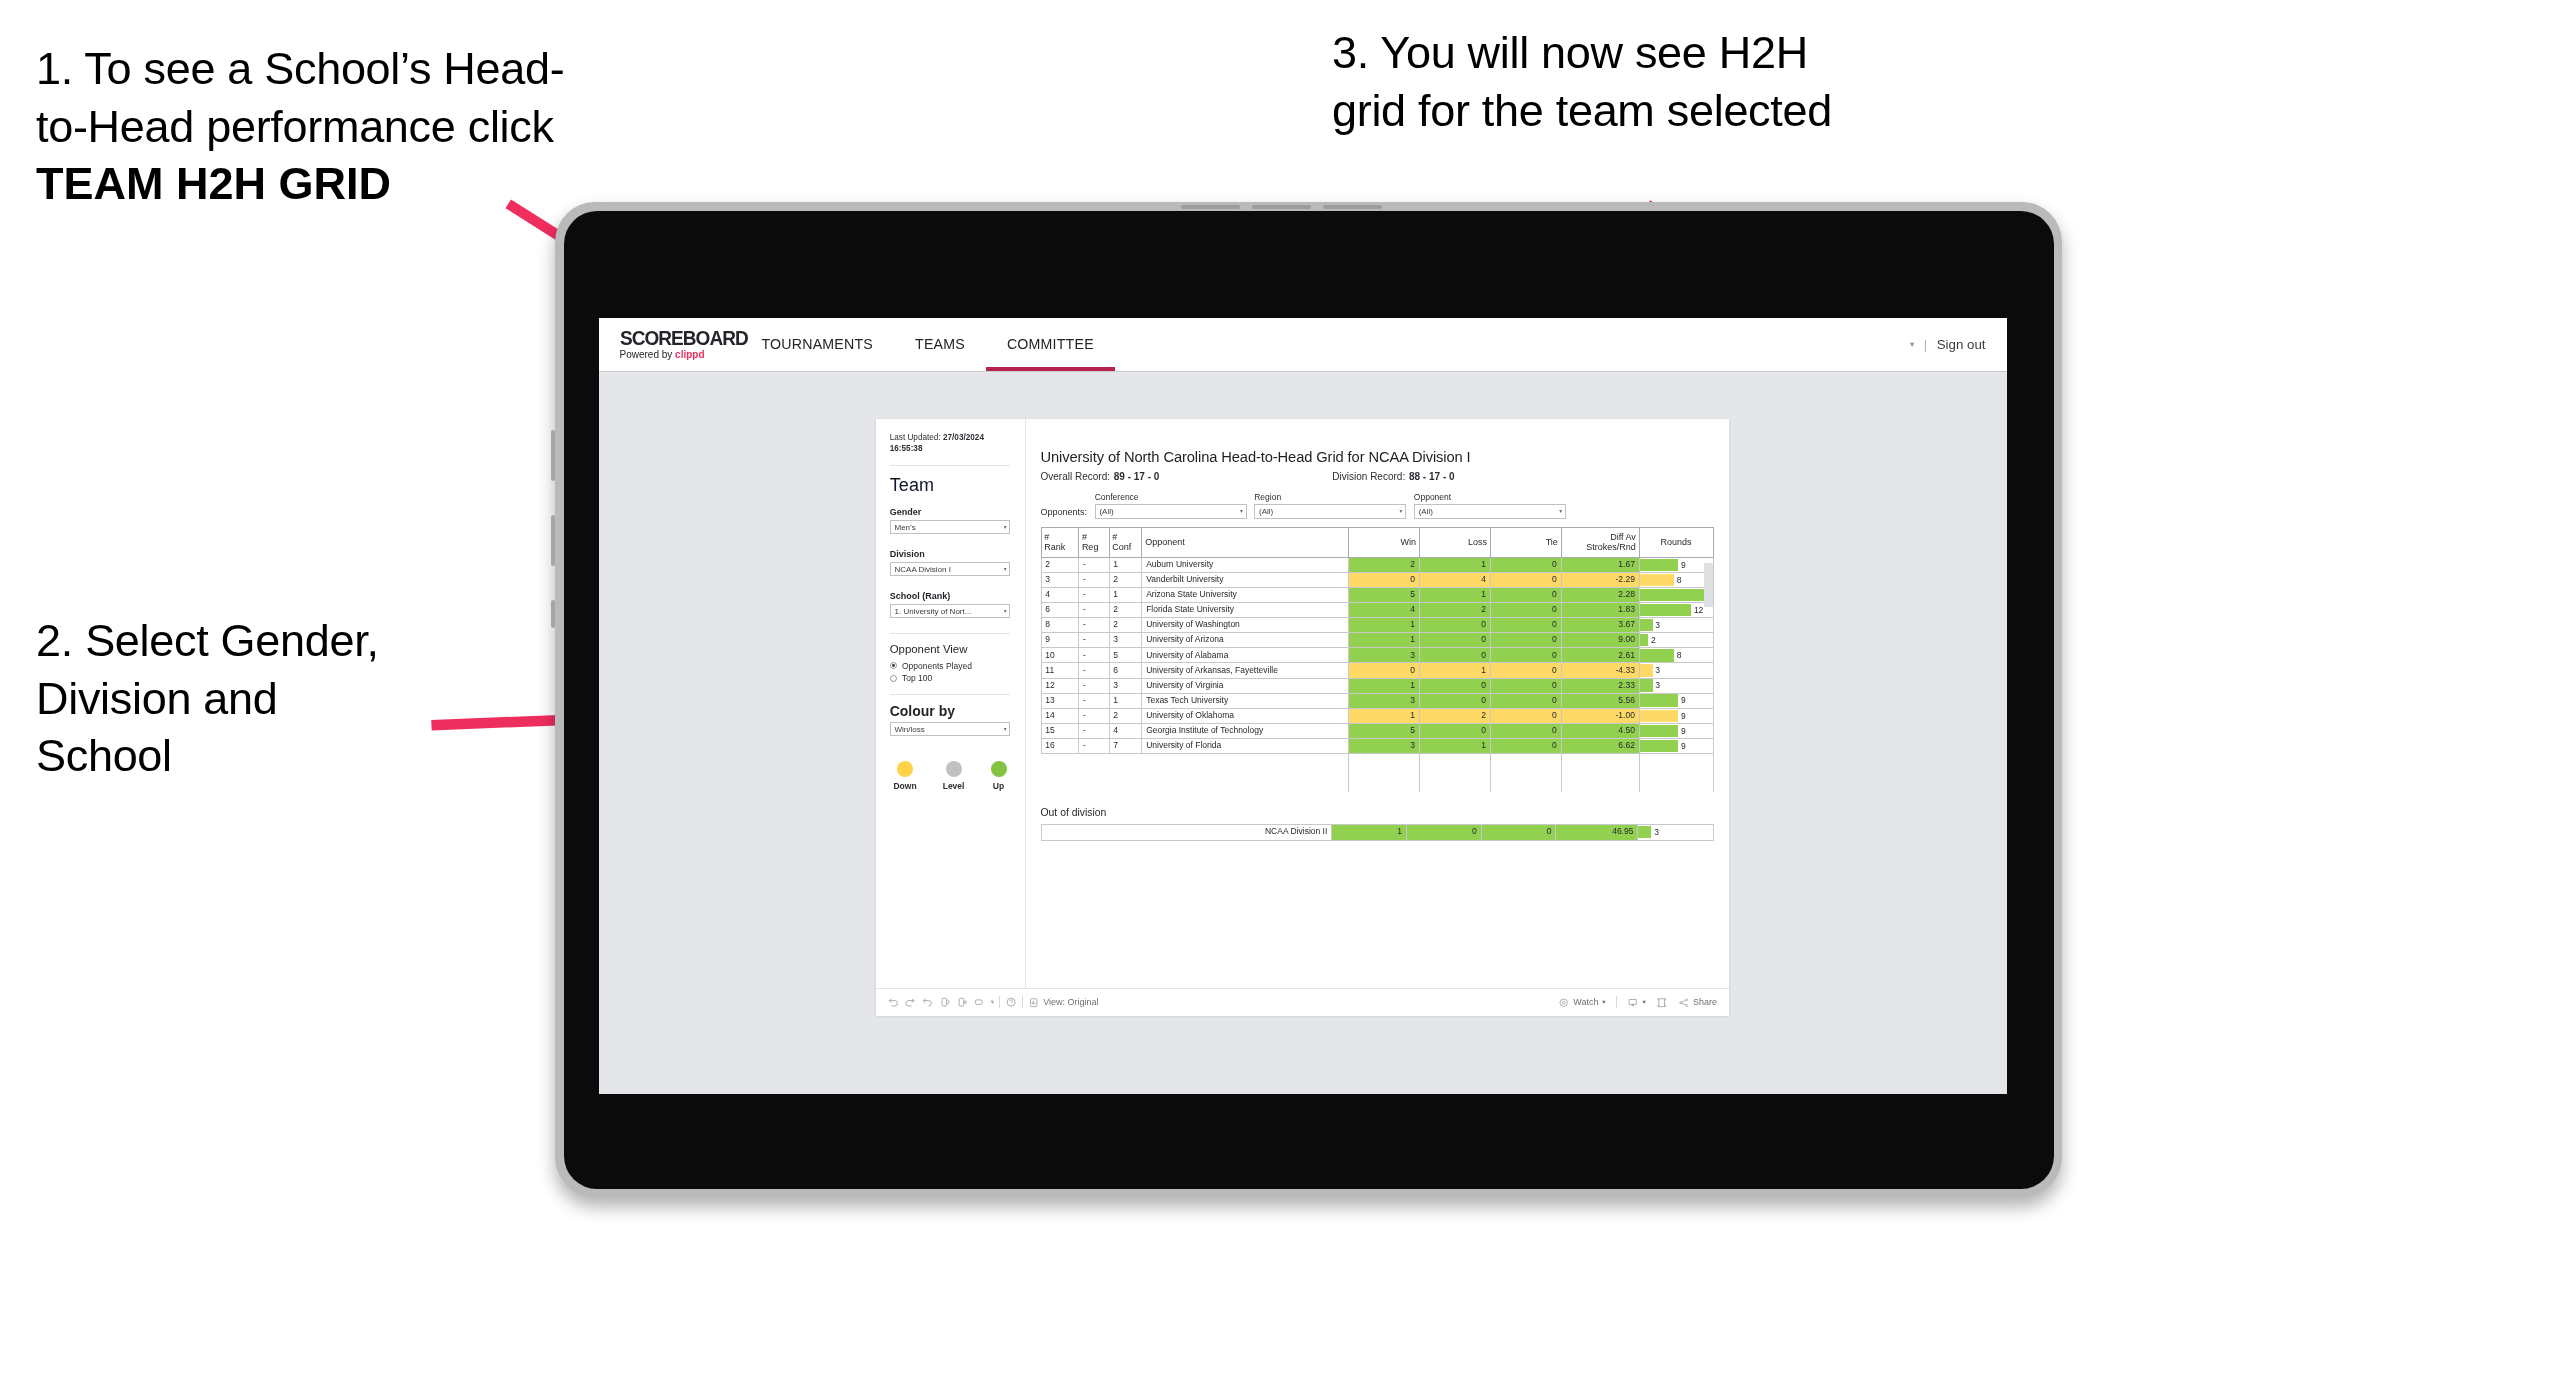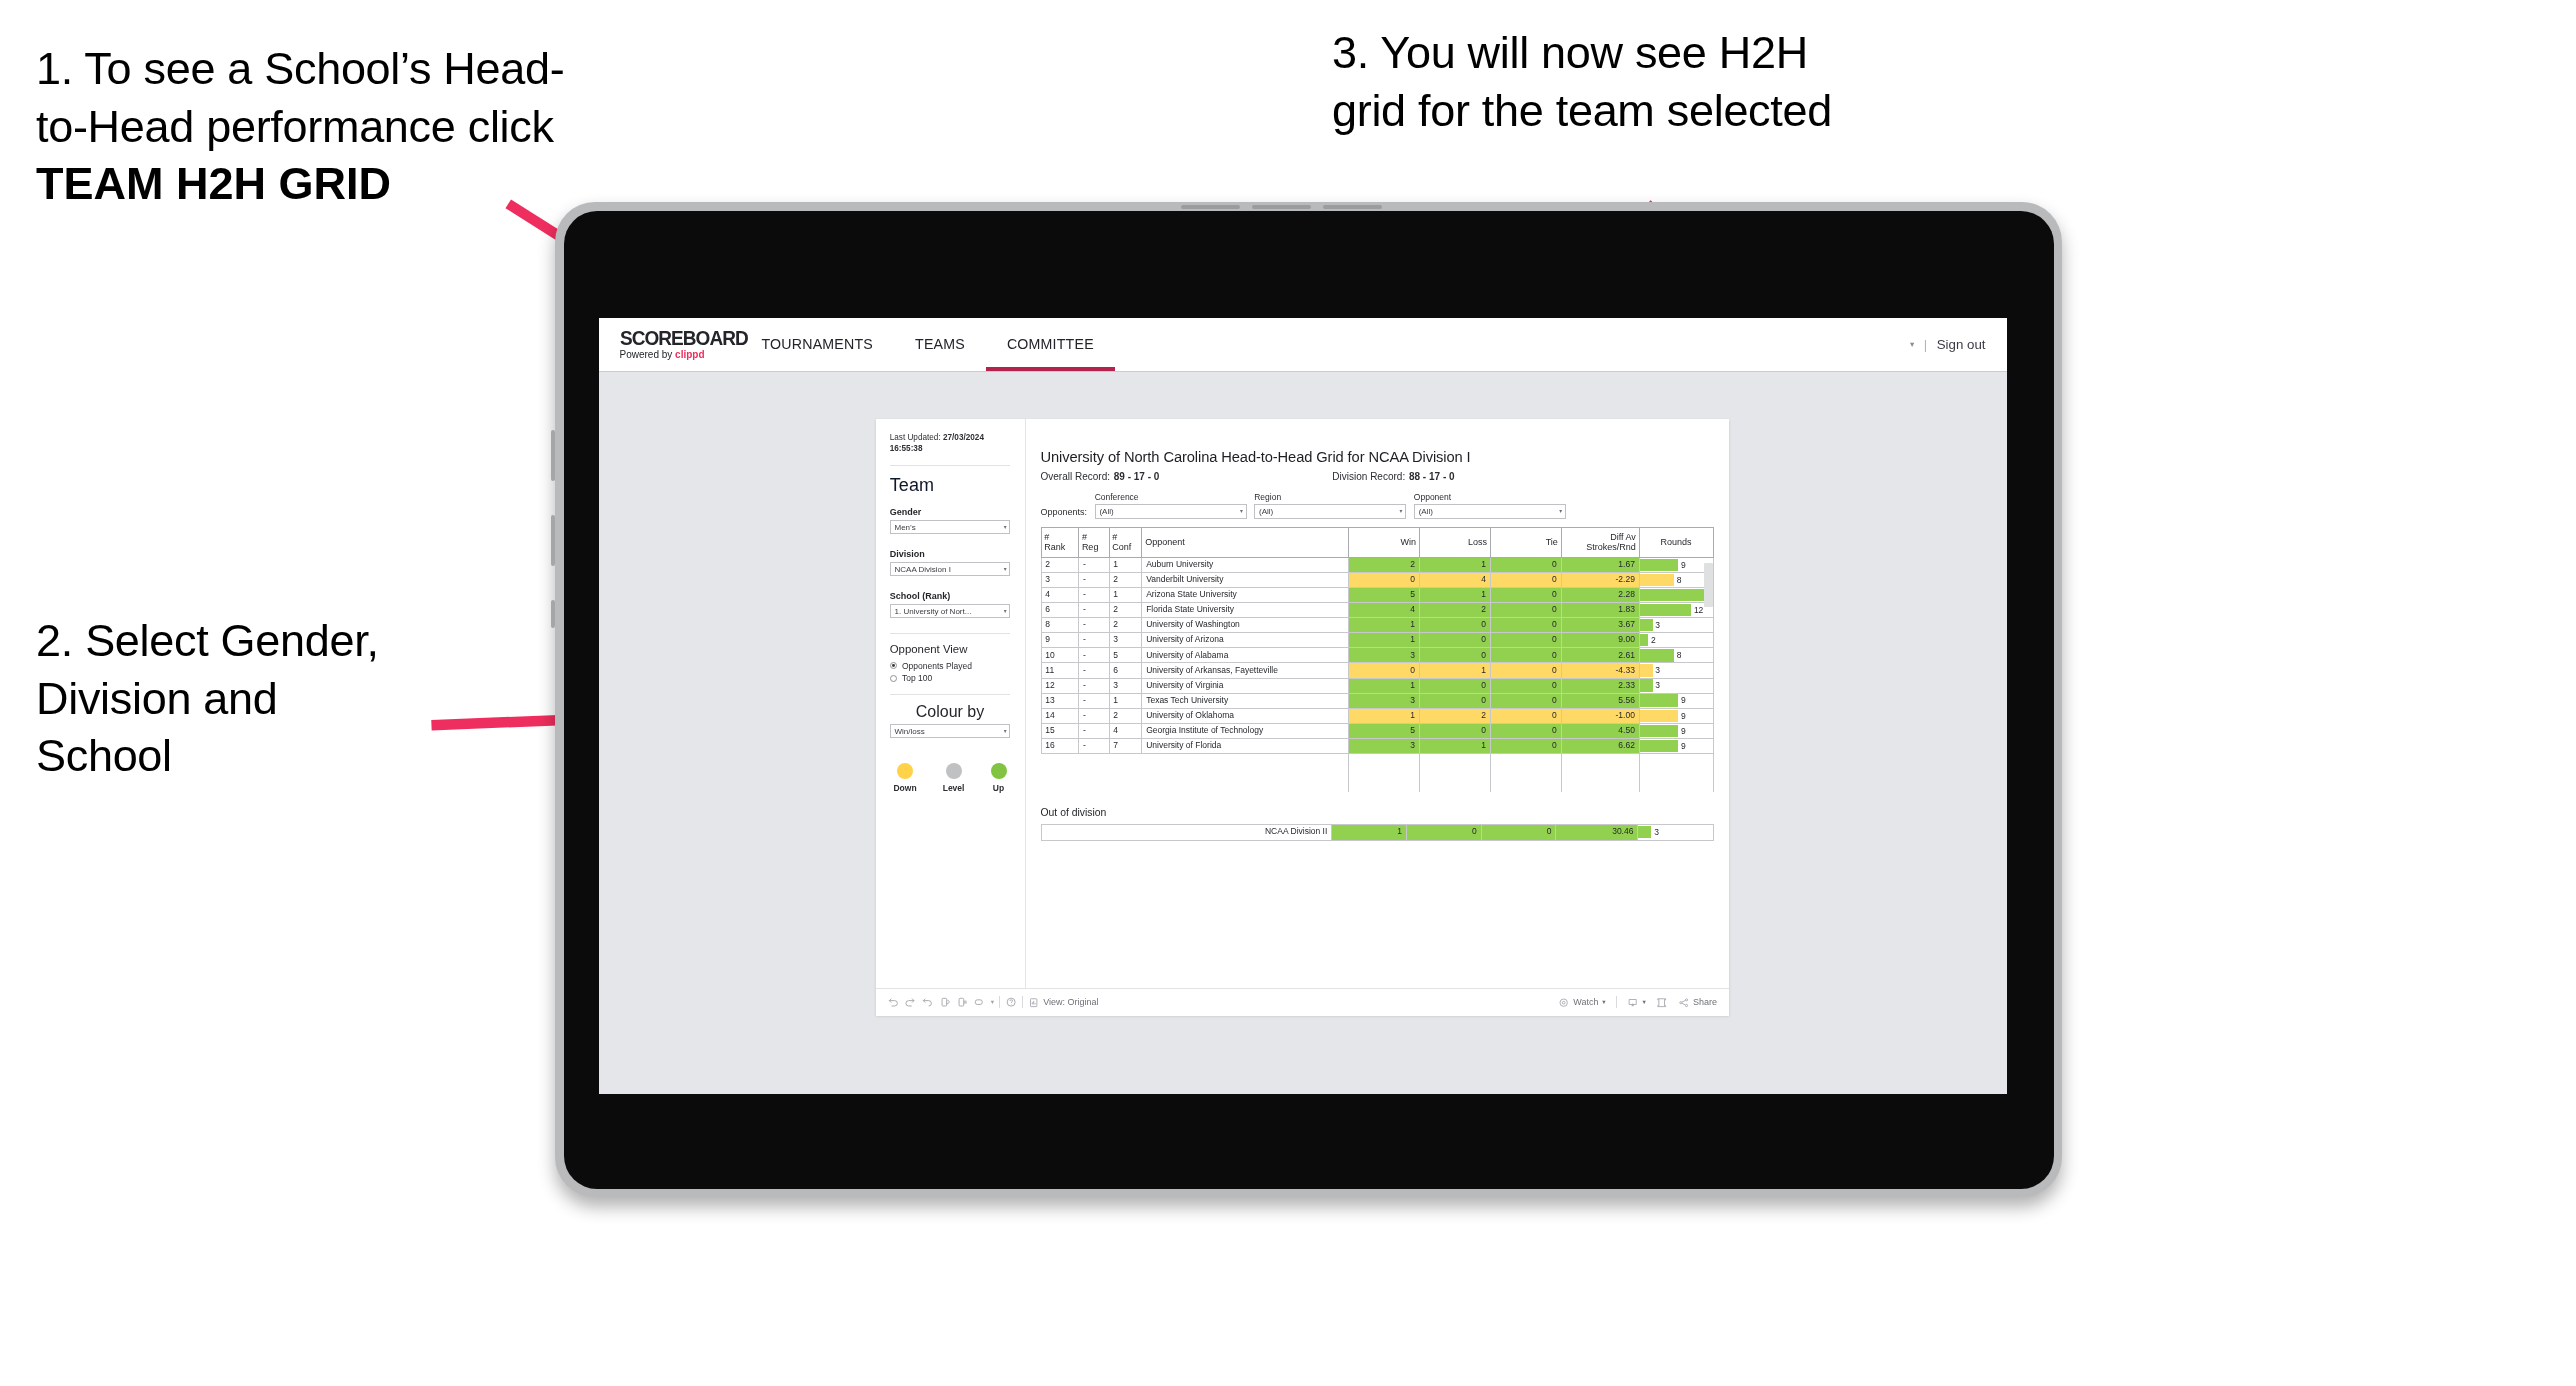--- a/index.html
+++ b/index.html
@@ -625,21 +625,21 @@
                 <span>Opponents Played</span>
               </div>
               <div class="radio-row">
                 <span class="radio"></span>
                 <span>Top 100</span>
               </div>
 
               <hr class="pane-rule">
 
               <div class="field">
-                <div class="field-label" style="font-weight:400;font-size:16px;text-align:center;">Colour by</div>
+                <div class="field-label" style="font-weight:700;font-size:14px;">Colour by</div>
                 <div class="select">
                   <span class="sel-val">Win/loss</span>
                   <span class="sel-caret">▾</span>
                 </div>
               </div>
 
               <div id="legend-row">
                 <div class="legend-item">
                   <div class="legend-dot" id="dot-down" style="background: rgb(255, 210, 74);"></div>
                   <div class="legend-label">Down</div>
@@ -935,21 +935,21 @@
               </div>
 
               <div id="ood-title">Out of division</div>
               <table class="ood">
                 <tbody id="ood-tbody">
                     <tr>
                       <td class="lbl-cell" style="width: 231px;">NCAA Division II</td>
                       <td class="col-num tinted-up" style="text-align: right;">1</td>
                       <td class="col-num tinted-up" style="text-align: right;">0</td>
                       <td class="col-num tinted-up" style="text-align: right;">0</td>
-                      <td class="col-diff tinted-up" style="text-align: right;">30.46</td>
+                      <td class="col-diff tinted-up" style="text-align: right;">46.95</td>
                       <td class="col-rounds">
                         <div class="rounds-cell">
                           <div class="rounds-bar up" style="width: 17.6471%;"></div>
                           <span class="rounds-val" style="left: 17.6471%;">3</span>
                         </div>
                       </td>
                     </tr>
                   </tbody>
               </table>
             </div>

